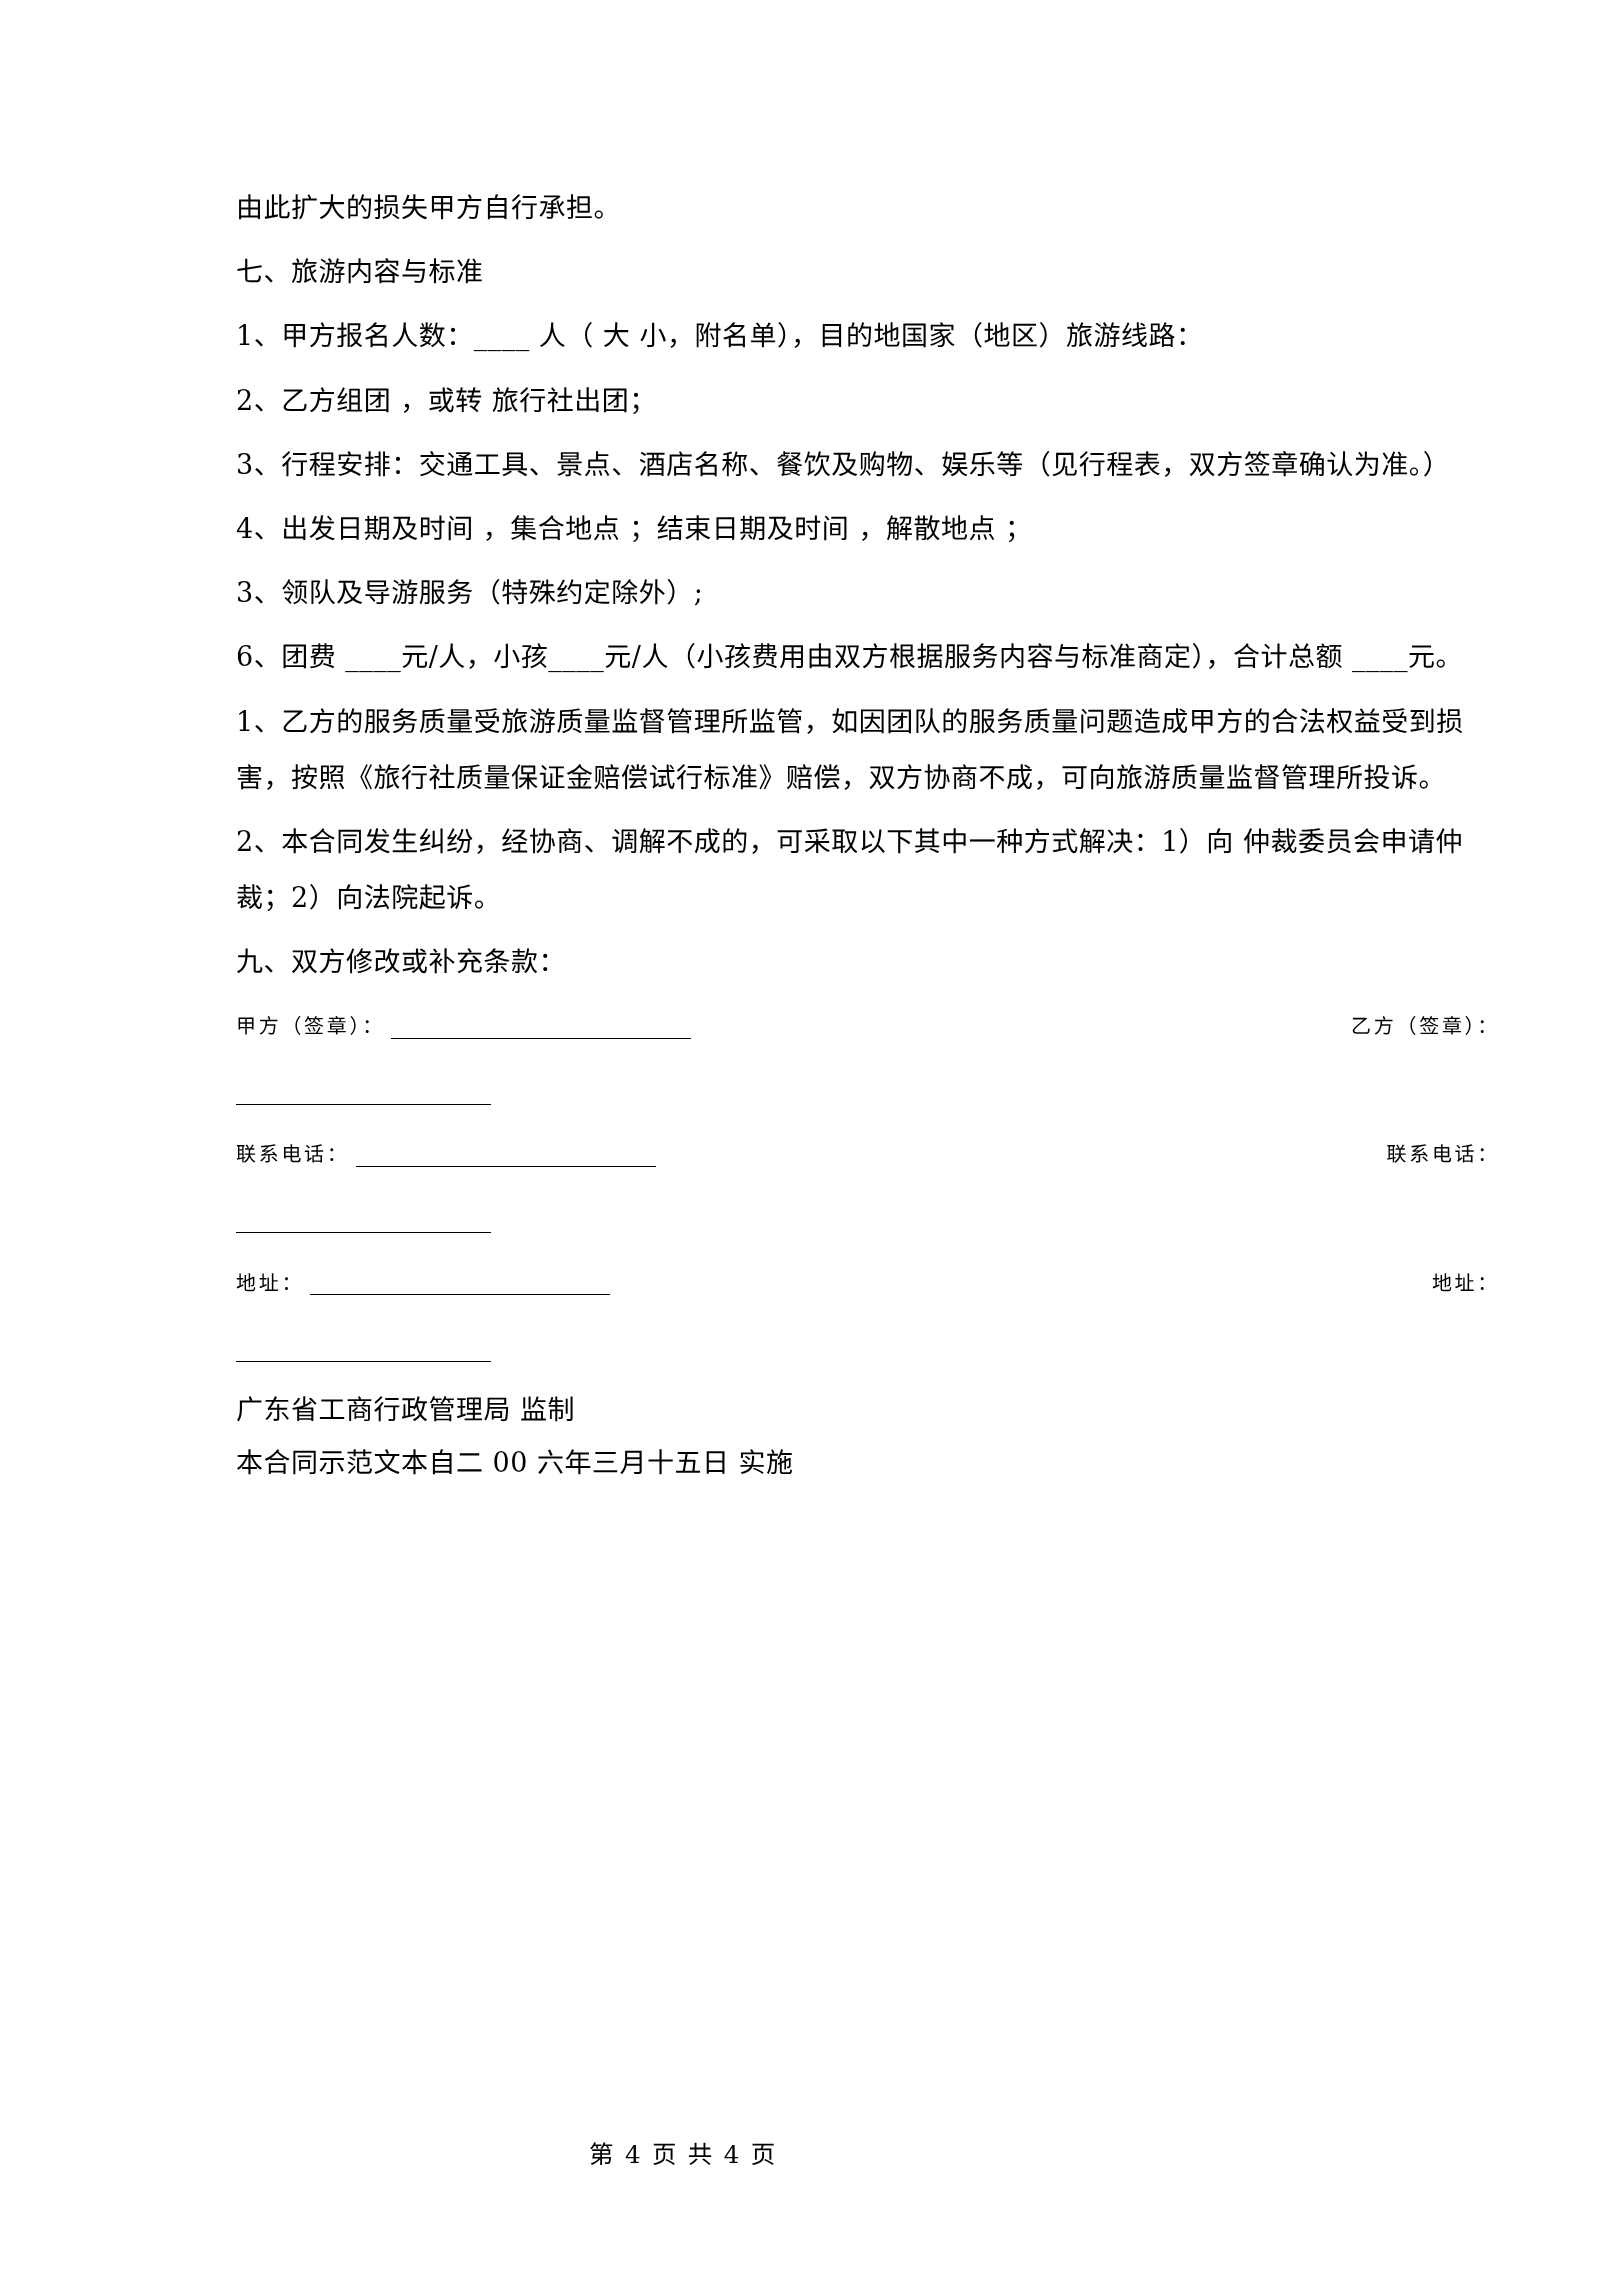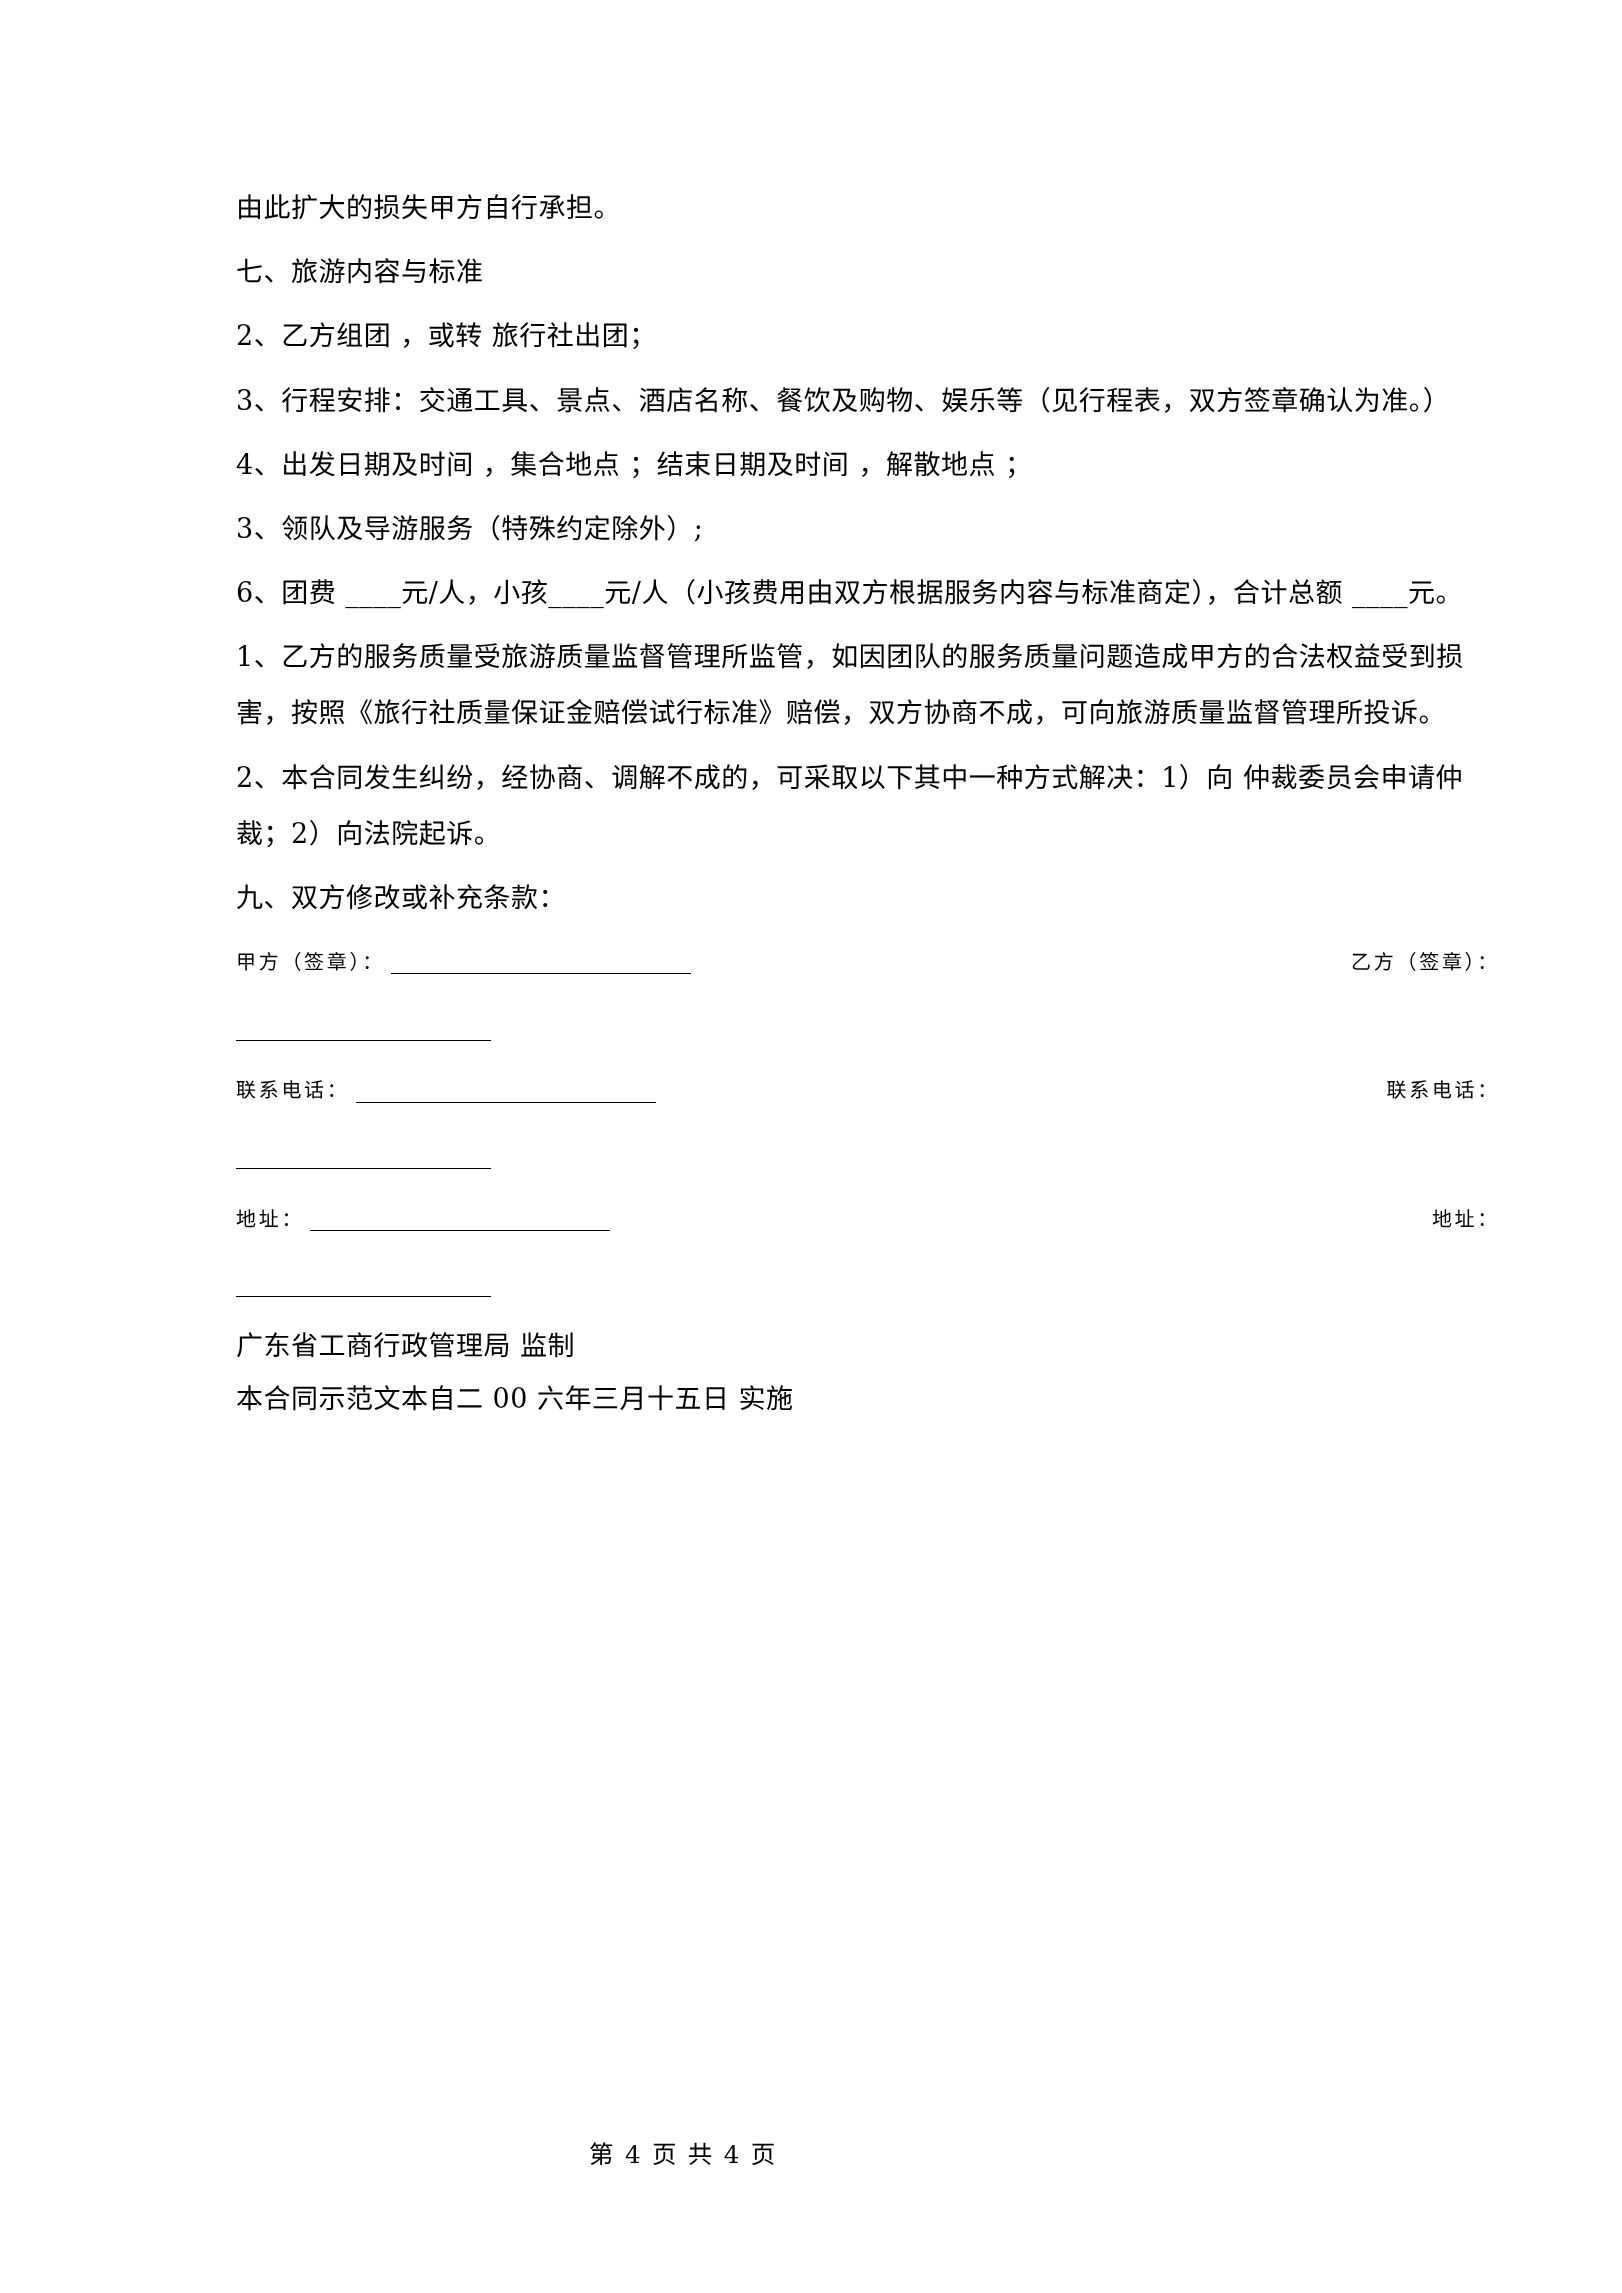--- a/index.html
+++ b/index.html
@@ -98,20 +98,21 @@
   }
 </style>
 </head>
 <body>
 
 <div class="page">
   <div class="content">
 
     <p class="para">由此扩大的损失甲方自行承担。</p>
     <p class="para">七、旅游内容与标准</p>
+    <p class="para">1、甲方报名人数：____ 人（ 大 小，附名单），目的地国家（地区）旅游线路：</p>
     <p class="para">2、乙方组团 ，或转 旅行社出团；</p>
     <p class="para">3、行程安排：交通工具、景点、酒店名称、餐饮及购物、娱乐等（见行程表，双方签章确认为准。）</p>
     <p class="para">4、出发日期及时间 ，集合地点 ；结束日期及时间 ，解散地点 ；</p>
     <p class="para">3、领队及导游服务（特殊约定除外）;</p>
     <p class="para">6、团费 ____元/人，小孩____元/人（小孩费用由双方根据服务内容与标准商定），合计总额 ____元。</p>
     <p class="para">1、乙方的服务质量受旅游质量监督管理所监管，如因团队的服务质量问题造成甲方的合法权益受到损害，按照《旅行社质量保证金赔偿试行标准》赔偿，双方协商不成，可向旅游质量监督管理所投诉。</p>
     <p class="para">2、本合同发生纠纷，经协商、调解不成的，可采取以下其中一种方式解决：1）向 仲裁委员会申请仲裁；2）向法院起诉。</p>
     <p class="para">九、双方修改或补充条款：</p>
 
     <div class="sig-row">

